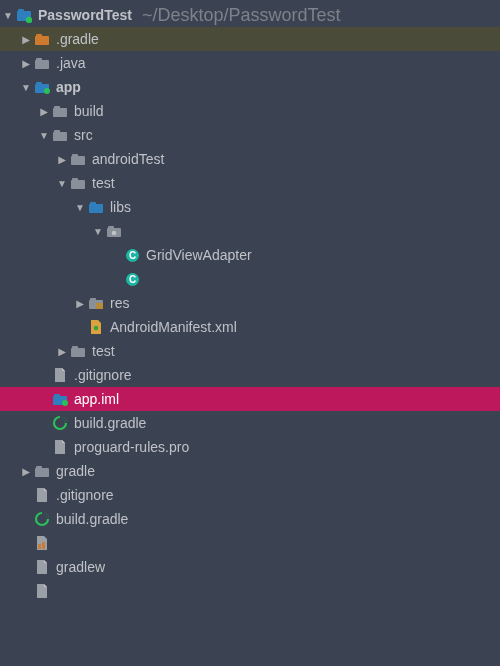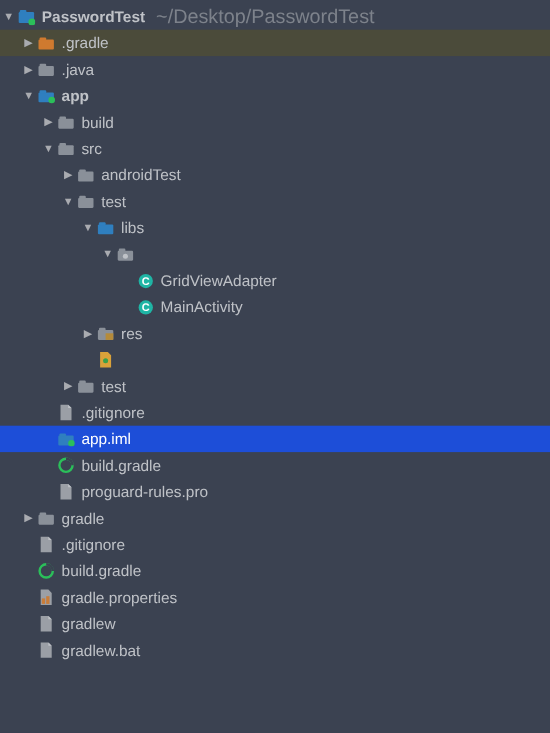--- a/index.html
+++ b/index.html
@@ -1,18 +1,18 @@
 <!DOCTYPE html>
 <html><head>
 <meta charset="utf-8">
 <style>
   html,body{margin:0;padding:0;background:#3b4251;color:#bfc2c7;font-family:"Segoe UI",Arial,sans-serif;font-size:14px;width:500px;height:666px;overflow:hidden}
   .tree{padding-top:3px;user-select:none}
   .row{display:flex;align-items:center;height:24px;white-space:nowrap}
-  .row.selected{background:#1d4ed8;color:#fff}
+  .row.selected{background:#be185d;color:#fff}
   .row.highlight{background:#4b4b3a}
   .arrow{width:12px;text-align:center;font-size:10px;color:#a9abb0;flex:0 0 12px;margin-right:2px}
   .noarrow{width:12px;flex:0 0 12px;margin-right:2px}
   .icon{width:16px;height:16px;flex:0 0 16px;margin-right:6px;display:flex;align-items:center;justify-content:center}
   .label{line-height:24px}
   .path{color:#7d828b;margin-left:10px;font-size:18px}
   .bold{font-weight:700}
   
   .i0{padding-left:2px}.i1{padding-left:20px}.i2{padding-left:38px}.i3{padding-left:56px}
   .i4{padding-left:74px}.i5{padding-left:92px}.i6{padding-left:110px}
@@ -140,41 +140,41 @@
         <span class="label">GridViewAdapter</span>
       </div>
       <div class="row i6">
         <span class="noarrow"></span>
         <span class="icon">
           <svg width="15" height="15">
             <circle cx="7.5" cy="7.5" r="6.5" fill="#1fb5a5"></circle>
             <text x="7.5" y="11" font-size="10" font-weight="bold" fill="#fff" text-anchor="middle">C</text>
           </svg>
         </span>
-        <span class="label">MainActivity</span>
       </div>
       <div class="row i4">
         <span class="arrow">▶</span>
         <span class="icon">
           <svg width="16" height="14">
             <rect x="1" y="4" width="14" height="9" rx="1" fill="#8a9099"></rect>
             <rect x="2" y="2" width="6" height="3" rx="1" fill="#8a9099"></rect>
             <rect x="8" y="7" width="7" height="6" fill="#b58b3a"></rect>
           </svg>
         </span>
         <span class="label">res</span>
       </div>
       <div class="row i4">
         <span class="noarrow"></span>
         <span class="icon">
           <svg width="14" height="16">
             <path d="M2 1h7l3 3v11H2z" fill="#d9a23a"></path>
             <circle cx="7" cy="9" r="2.3" fill="#3aa04a"></circle>
           </svg>
         </span>
+        <span class="label">AndroidManifest.xml</span>
       </div>
       <div class="row i3">
         <span class="arrow">▶</span>
         <span class="icon">
           <svg width="16" height="14">
             <rect x="1" y="4" width="14" height="9" rx="1" fill="#8a9099"></rect>
             <rect x="2" y="2" width="6" height="3" rx="1" fill="#8a9099"></rect>
           </svg>
         </span>
         <span class="label">test</span>
@@ -252,36 +252,34 @@
       </div>
       <div class="row i1">
         <span class="noarrow"></span>
         <span class="icon">
           <svg width="14" height="16">
             <path d="M2 1h7l3 3v11H2z" fill="#9b9fa6"></path>
             <rect x="3" y="9" width="3" height="5" fill="#c97d3a"></rect>
             <rect x="7" y="7" width="3" height="7" fill="#c97d3a"></rect>
           </svg>
         </span>
-        <span class="label">gradle.properties</span>
       </div>
       <div class="row i1">
         <span class="noarrow"></span>
         <span class="icon">
           <svg width="14" height="16">
             <path d="M2 1h7l3 3v11H2z" fill="#9b9fa6"></path>
             <path d="M9 1v3h3" fill="#bfc2c7"></path>
           </svg>
         </span>
         <span class="label">gradlew</span>
       </div>
       <div class="row i1">
         <span class="noarrow"></span>
         <span class="icon">
           <svg width="14" height="16">
             <path d="M2 1h7l3 3v11H2z" fill="#9b9fa6"></path>
             <path d="M9 1v3h3" fill="#bfc2c7"></path>
           </svg>
         </span>
-        <span class="label">gradlew.bat</span>
       </div>
     </div>
 </div>
 
 </body></html>

